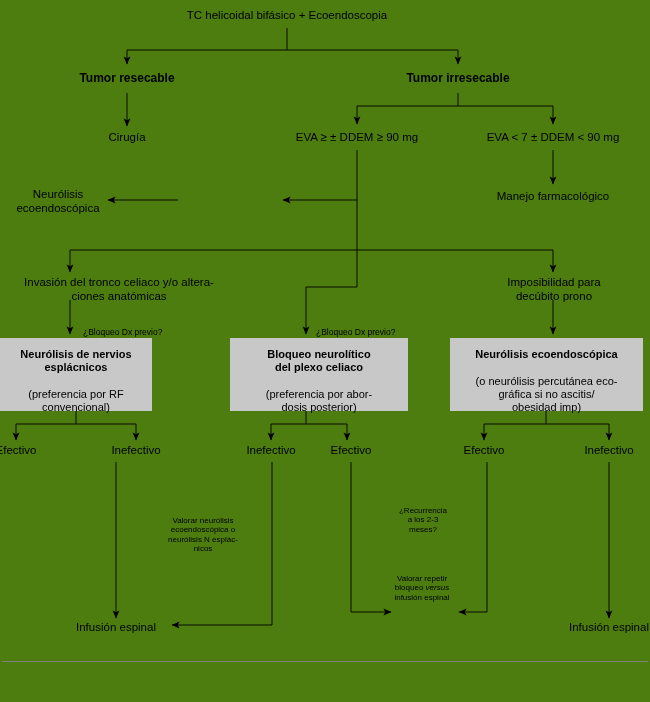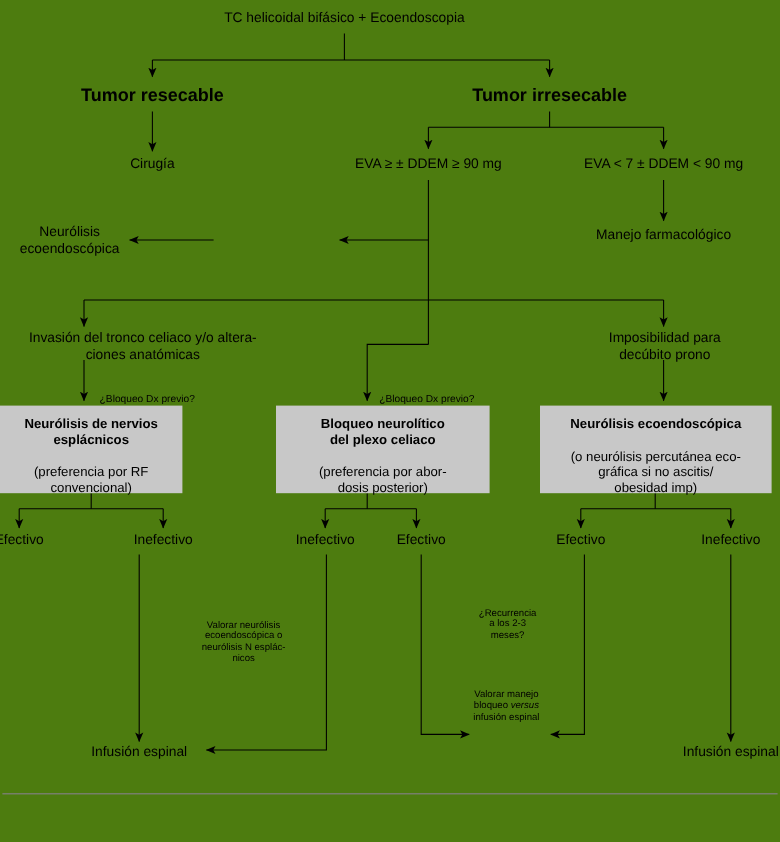--- a/index.html
+++ b/index.html
@@ -27,21 +27,21 @@
   .node {
     position: absolute;
     text-align: center;
     line-height: 1.18;
     white-space: pre-line;
   }
   .t-title {
     font-size: 11.5px;
   }
   .t-bold {
-    font-size: 15px;
+    font-size: 12px;
     font-weight: bold;
   }
   .t-plain {
     font-size: 11.5px;
   }
   .t-small {
     font-size: 8.5px;
     margin-top: 11px;
   }
   .t-tiny {
@@ -228,21 +228,21 @@
   <div class="node t-tiny" style="left:143px; top:516px; width:120px;">Valorar neurólisis
 ecoendoscópica o
 neurólisis N esplác-
 nicos</div>
 
   <div class="node t-tiny" style="left:378px; top:506px; width:90px;">¿Recurrencia
 a los 2-3
 meses?</div>
 
   <div class="node t-tiny" style="left:386px; top:564px; width:72px; line-height:1.2;">
-    <span>Valorar manejo
+    <span>Valorar repetir
 bloqueo </span><span class="ital">versus</span><span>
 infusión espinal</span>
   </div>
 
   <div class="node t-plain" style="left:56px; top:621px; width:120px;">Infusión espinal</div>
 
   <div class="node t-plain" style="left:549px; top:621px; width:120px;">Infusión espinal</div>
 
   <div class="rule"></div>
 

